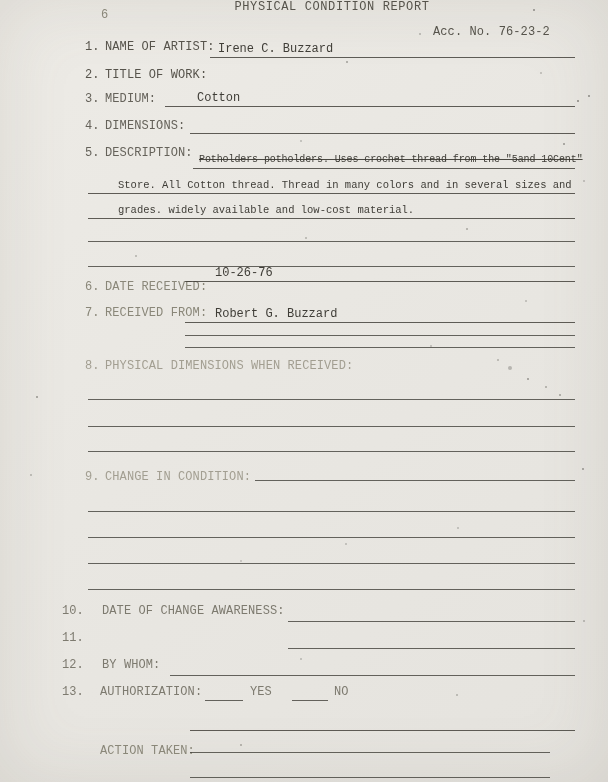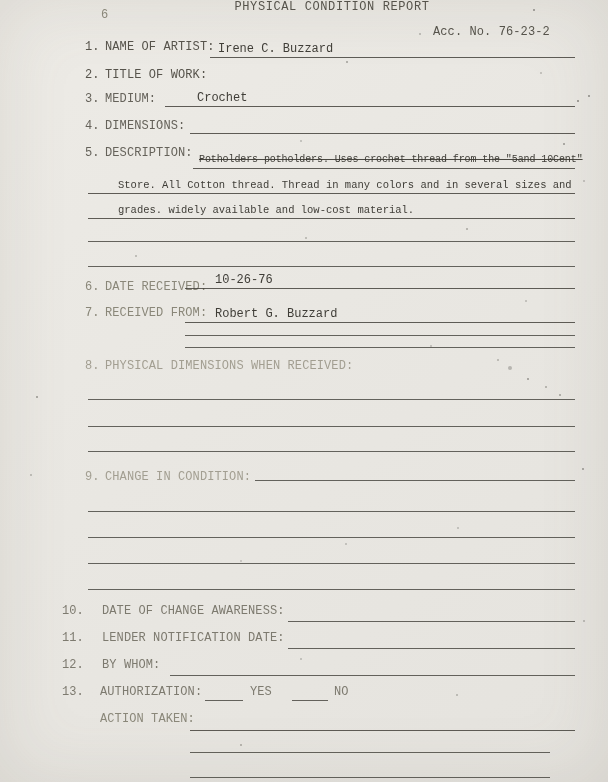--- a/index.html
+++ b/index.html
@@ -56,21 +56,21 @@
   <div class="ln" style="left:210px;width:365px;top:40px">
     <span class="v" style="padding-left:8px">Irene C. Buzzard</span>
   </div>
 
   <div class="t ink-dark" style="left:85px;top:69px">2.</div>
   <div class="t ink-dark" style="left:105px;top:69px">TITLE OF WORK:</div>
 
   <div class="t ink-mid" style="left:85px;top:93px">3.</div>
   <div class="t ink-mid" style="left:105px;top:93px">MEDIUM:</div>
   <div class="ln" style="left:165px;width:410px;top:89px">
-    <span class="v" style="padding-left:32px">Crochet</span>
+    <span class="v" style="padding-left:32px">Cotton</span>
   </div>
 
   <div class="t ink-mid" style="left:85px;top:120px">4.</div>
   <div class="t ink-mid" style="left:105px;top:120px">DIMENSIONS:</div>
   <div class="ln" style="left:190px;width:385px;top:116px">
     <span class="v"></span>
   </div>
 
   <div class="t ink-mid" style="left:85px;top:147px">5.</div>
   <div class="t ink-mid" style="left:105px;top:147px">DESCRIPTION:</div>
@@ -81,21 +81,21 @@
     <span class="v" style="padding-left:30px">grades. widely available and low-cost material.</span>
   </div>
   <div class="ln desc" style="left:88px;width:487px;top:176px">
     <span class="v" style="padding-left:30px">Store. All Cotton thread. Thread in many colors and in several sizes and</span>
   </div>
   <div class="bl" style="left:88px;width:487px;top:241px"></div>
   <div class="bl" style="left:88px;width:487px;top:266px"></div>
 
   <div class="t ink-fade" style="left:85px;top:281px">6.</div>
   <div class="t ink-fade" style="left:105px;top:281px">DATE RECEIVED:</div>
-  <div class="ln" style="left:185px;width:390px;top:271px">
+  <div class="ln" style="left:185px;width:390px;top:264px">
     <span class="v" style="padding-left:30px">10-26-76</span>
   </div>
 
   <div class="t ink-fade" style="left:85px;top:307px">7.</div>
   <div class="t ink-fade" style="left:105px;top:307px">RECEIVED FROM:</div>
   <div class="ln" style="left:185px;width:390px;top:305px">
     <span class="v" style="padding-left:30px">Robert G. Buzzard</span>
   </div>
   <div class="bl" style="left:185px;width:390px;top:335px"></div>
   <div class="bl" style="left:185px;width:390px;top:347px"></div>
@@ -112,33 +112,32 @@
   <div class="bl" style="left:88px;width:487px;top:511px"></div>
   <div class="bl" style="left:88px;width:487px;top:537px"></div>
   <div class="bl" style="left:88px;width:487px;top:563px"></div>
   <div class="bl" style="left:88px;width:487px;top:589px"></div>
 
   <div class="t ink-low" style="left:62px;top:605px">10.</div>
   <div class="t ink-low" style="left:102px;top:605px">DATE OF CHANGE AWARENESS:</div>
   <div class="bl" style="left:288px;width:287px;top:621px"></div>
 
   <div class="t ink-low" style="left:62px;top:632px">11.</div>
-  <div class="t ink-low" style="left:102px;top:632px">LENDER NOTIFICATION DATE:</div>
   <div class="bl" style="left:288px;width:287px;top:648px"></div>
 
   <div class="t ink-low" style="left:62px;top:659px">12.</div>
   <div class="t ink-low" style="left:102px;top:659px">BY WHOM:</div>
   <div class="bl" style="left:170px;width:405px;top:675px"></div>
 
   <div class="t ink-low" style="left:62px;top:686px">13.</div>
   <div class="t ink-low" style="left:100px;top:686px">AUTHORIZATION:</div>
   <div class="bl" style="left:205px;width:38px;top:700px"></div>
   <div class="t ink-low" style="left:250px;top:686px">YES</div>
   <div class="bl" style="left:292px;width:36px;top:700px"></div>
   <div class="t ink-low" style="left:334px;top:686px">NO</div>
 
-  <div class="t ink-fade" style="left:100px;top:713px">ACTION TAKEN:</div>
+  <div class="t ink-fade" style="left:100px;top:745px">ACTION TAKEN:</div>
   <div class="ln" style="left:190px;width:385px;top:713px">
     <span class="v"></span>
   </div>
   <div class="bl" style="left:190px;width:360px;top:752px"></div>
   <div class="bl" style="left:190px;width:360px;top:777px"></div>
 </div>
 
 </body></html>

